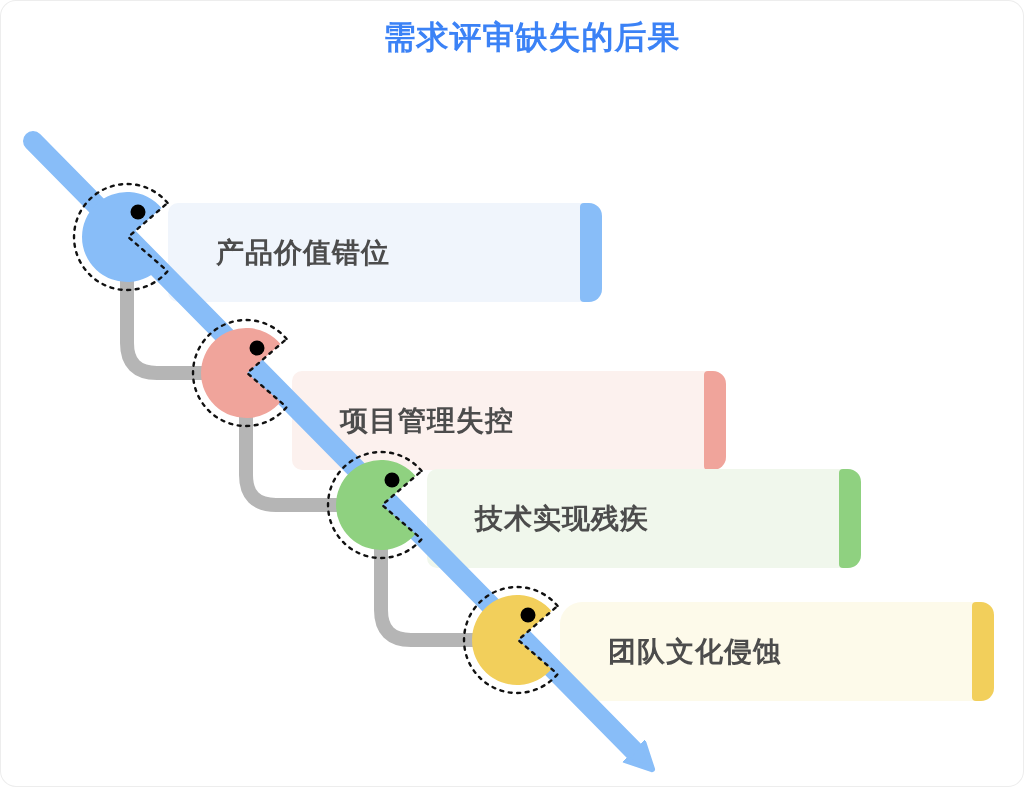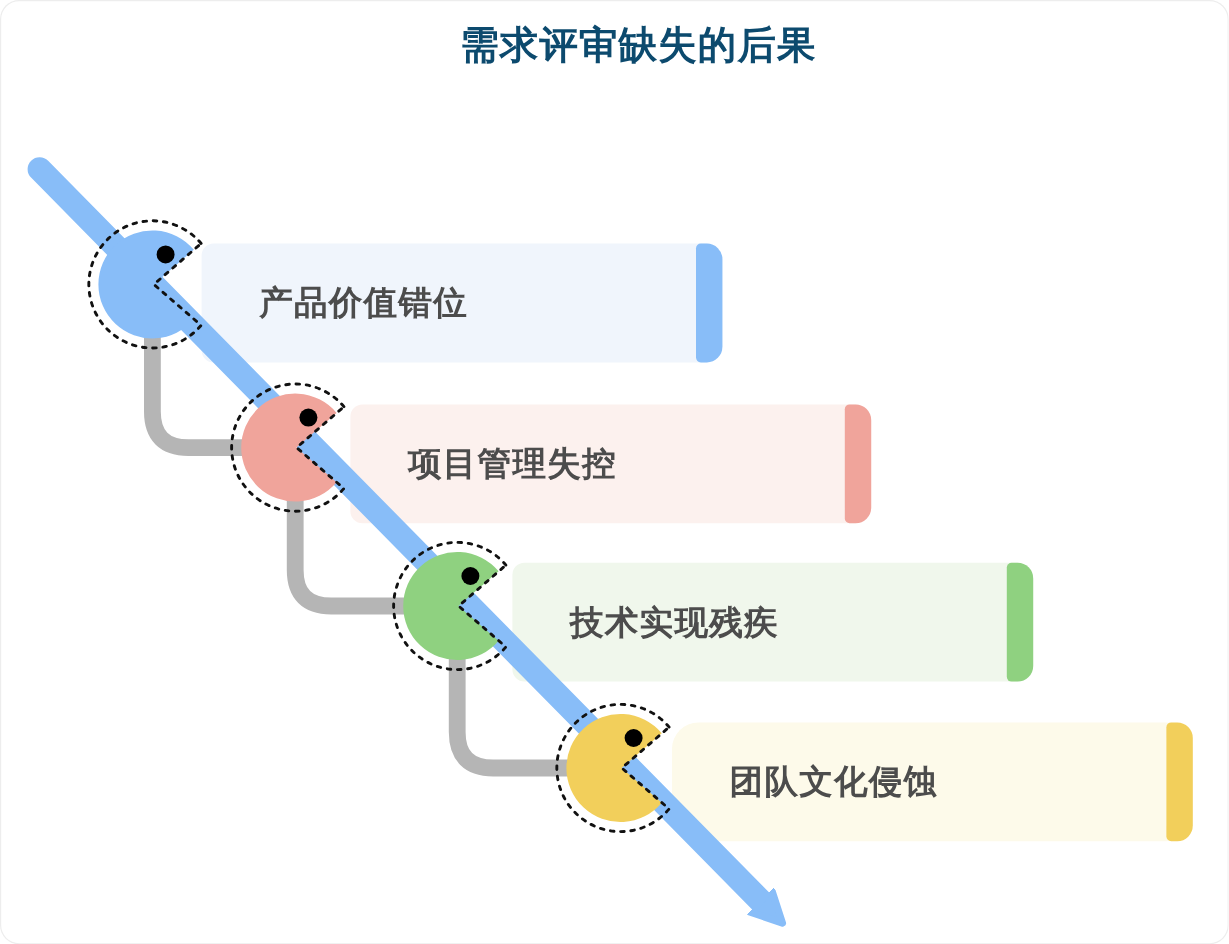--- a/index.html
+++ b/index.html
@@ -83,28 +83,28 @@
     stroke-width: 2.4px;
     stroke-dasharray: 3 5.5;
     stroke-linecap: round;
   }
 </style>
 </head>
 <body>
 
 <div id="canvas">
 
-  <h1 class="diagram-title" style="color: #0c4a6e; padding-left: 40px;">需求评审缺失的后果</h1>
+  <h1 class="diagram-title" style="color: #3b82f6; padding-left: 40px;">需求评审缺失的后果</h1>
 
   <div class="bar" id="bar-1" style="background: rgb(240, 245, 252);">
     <span class="bar-label" style="color: rgb(76, 76, 76);">产品价值错位</span>
     <span class="bar-cap" style="background: rgb(136, 189, 248);"></span>
   </div>
 
-  <div class="bar" id="bar-2" style="background: rgb(252, 241, 238);">
+  <div class="bar" id="bar-2" style="background: rgb(252, 241, 238); margin-top: 34px;">
     <span class="bar-label" style="color: rgb(76, 76, 76);">项目管理失控</span>
     <span class="bar-cap" style="background: rgb(240, 164, 155);"></span>
   </div>
 
   <div class="bar" id="bar-3" style="background: rgb(240, 247, 236);">
     <span class="bar-label" style="color: rgb(76, 76, 76);">技术实现残疾</span>
     <span class="bar-cap" style="background: rgb(143, 209, 128);"></span>
   </div>
 
   <div class="bar" id="bar-4" style="background: rgb(253, 250, 234); border-radius: 22px;">

